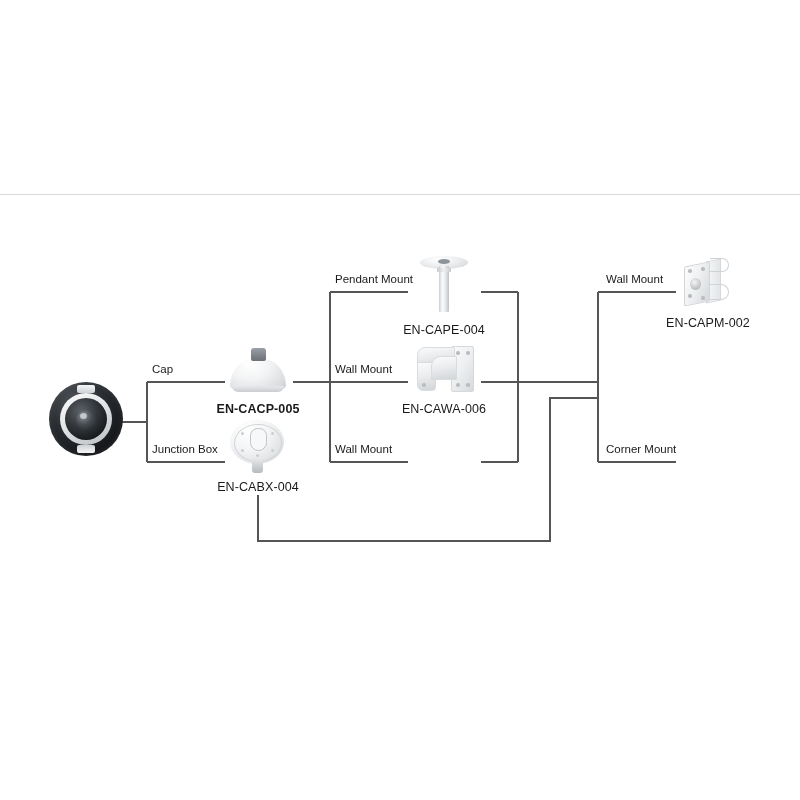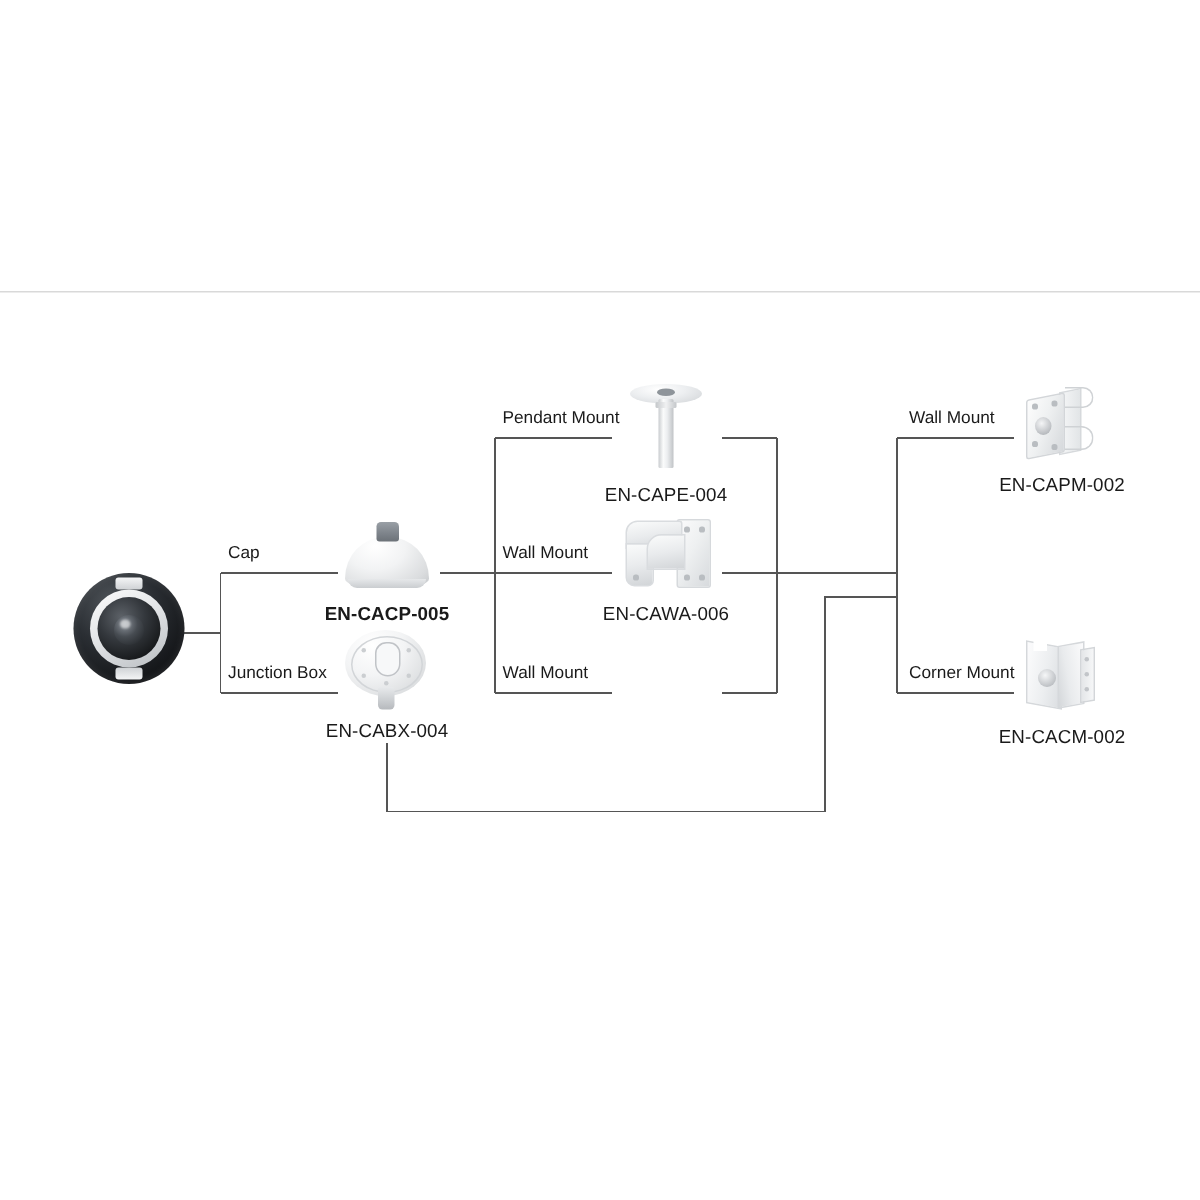--- a/index.html
+++ b/index.html
@@ -361,27 +361,14 @@
       <div class="pm-strap" style="left:28px; top:2px; width:18px; height:12px;"></div>
       <div class="pm-strap" style="left:28px; top:28px; width:18px; height:14px;"></div>
       <div class="wm-screw" style="left:6px; top:13px;"></div>
       <div class="wm-screw" style="left:6px; top:38px;"></div>
       <div class="wm-screw" style="left:19px; top:11px;"></div>
       <div class="wm-screw" style="left:19px; top:40px;"></div>
     </div>
     <div class="node-label" style="margin-top:10px;">EN-CAPM-002</div>
   </div>
 
-  <div class="node" style="left:646px; top:426px; width:124px;">
-    <div class="node-art cm-wrap">
-      <div class="cm-left"></div>
-      <div class="cm-right"></div>
-      <div class="cm-flange"></div>
-      <div class="cm-notch"></div>
-      <div class="cm-hole"></div>
-      <div class="cm-screw" style="left:41px; top:12px;"></div>
-      <div class="cm-screw" style="left:41px; top:22px;"></div>
-      <div class="cm-screw" style="left:41px; top:32px;"></div>
-    </div>
-    <div class="node-label" style="margin-top:10px;">EN-CACM-002</div>
-  </div>
 
 </div>
 
 </body></html>

